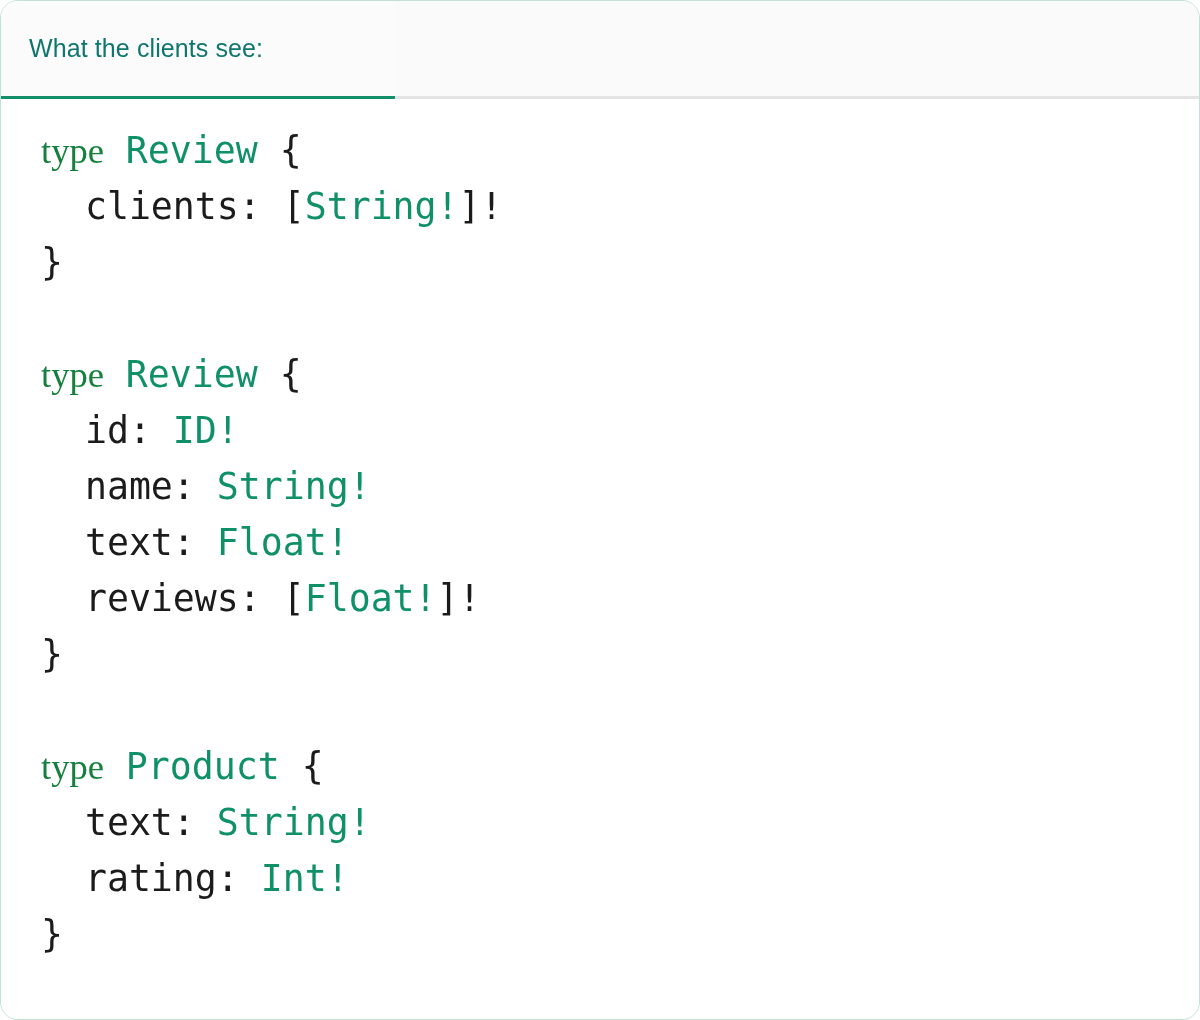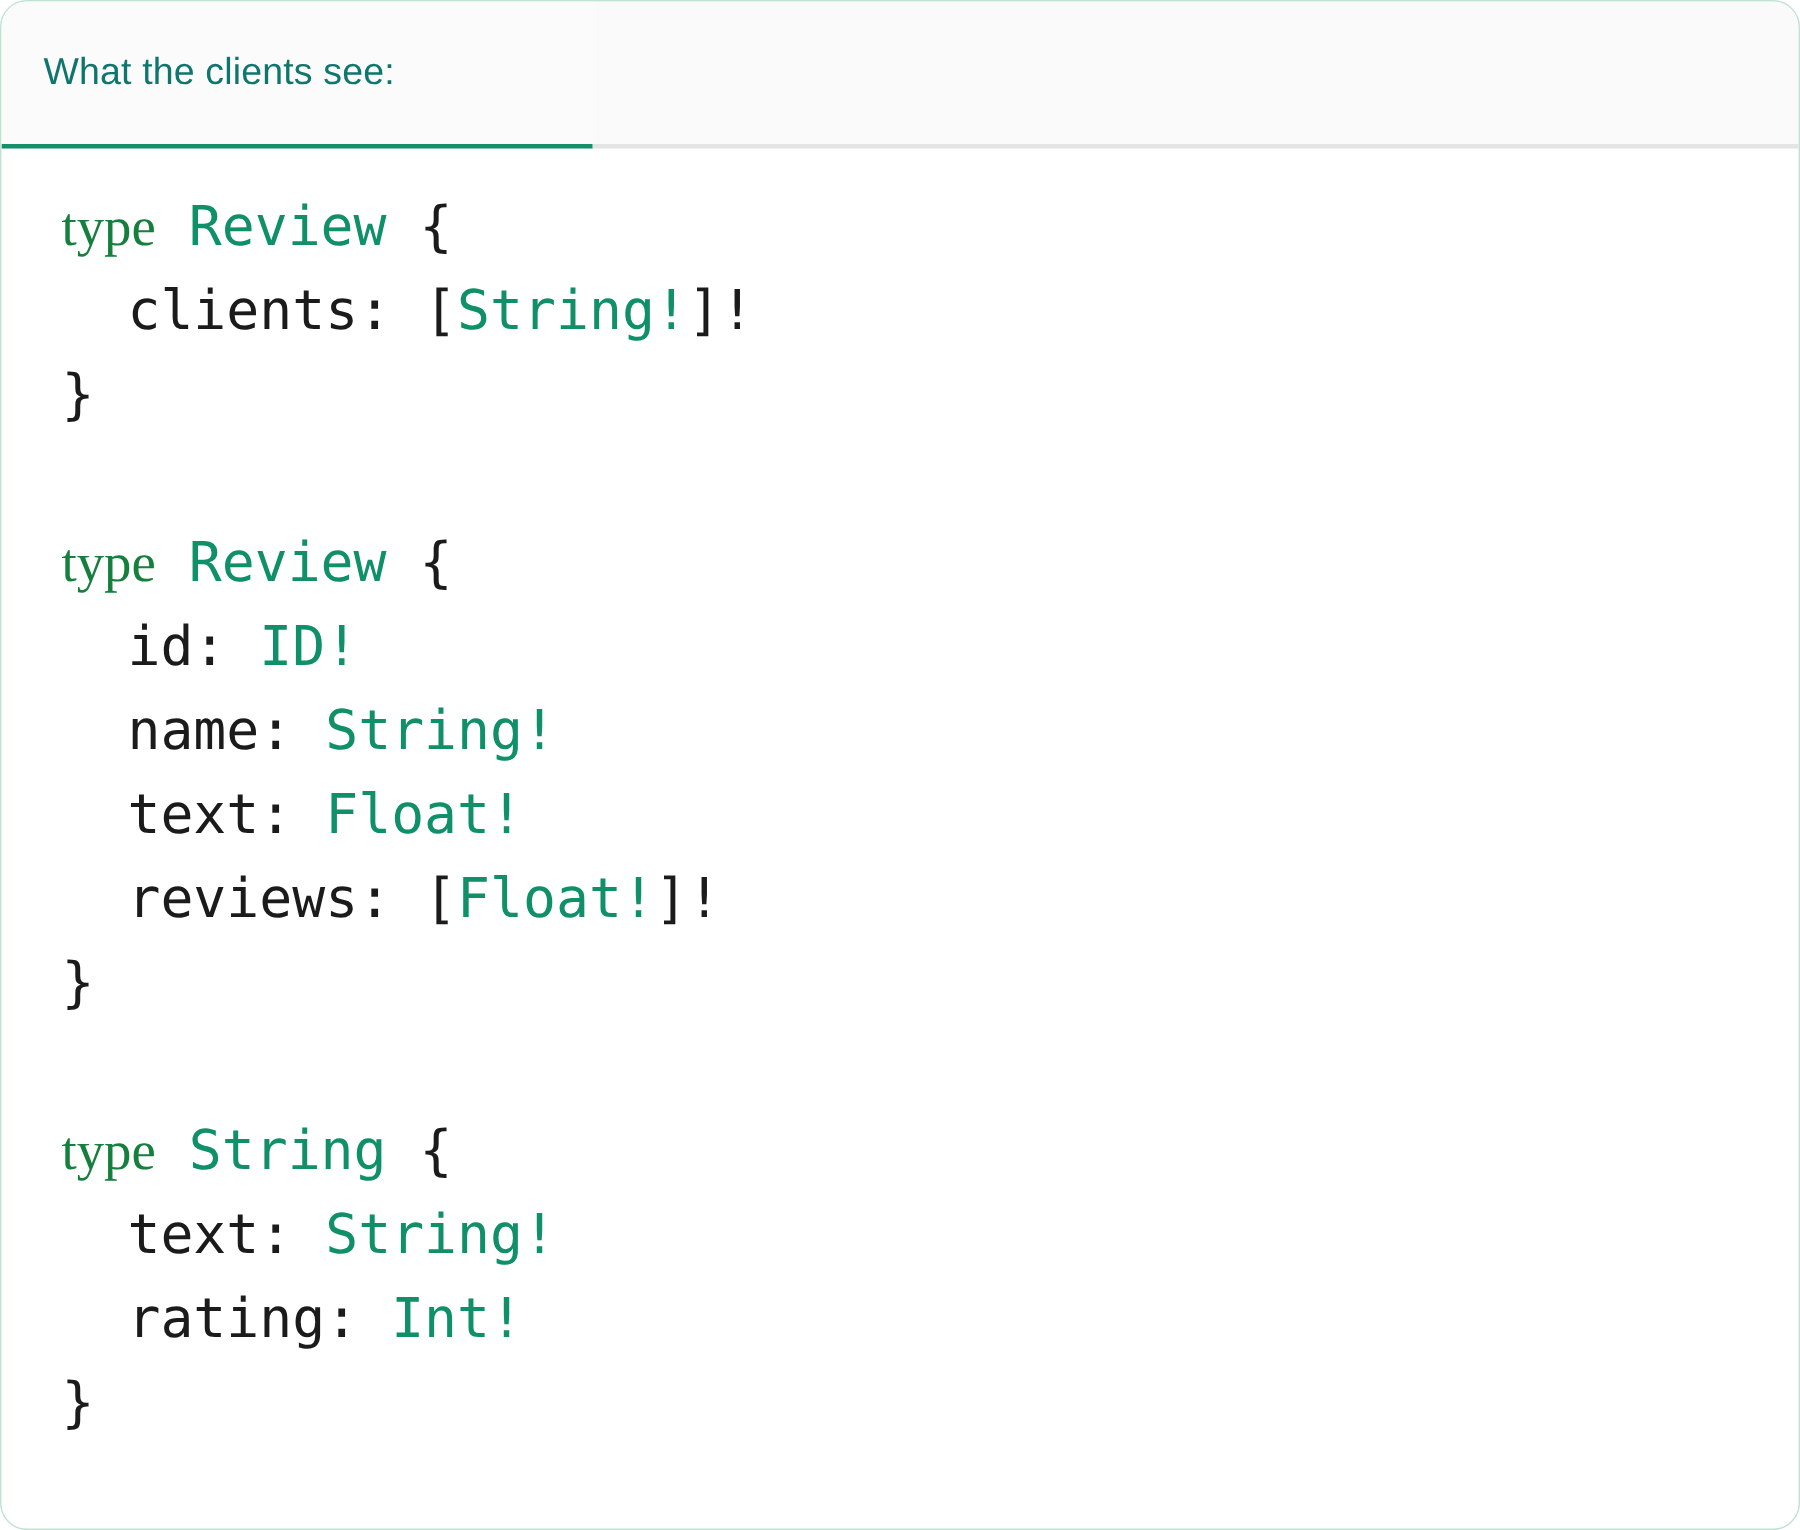--- a/index.html
+++ b/index.html
@@ -95,19 +95,19 @@
 <span><span class="tok-field">  clients: </span><span class="tok-punc">[</span><span class="tok-type">String!</span><span class="tok-punc">]!</span></span>
 <span><span class="tok-punc">}</span></span>
 <span class="blank-line">
 </span><span><span class="tok-kw">type</span><span class="tok-punc"> </span><span class="tok-type">Review</span><span class="tok-punc"> {</span></span>
 <span><span class="tok-field">  id: </span><span class="tok-type">ID!</span></span>
 <span><span class="tok-field">  name: </span><span class="tok-type">String!</span></span>
 <span><span class="tok-field">  text: </span><span class="tok-type">Float!</span></span>
 <span><span class="tok-field">  reviews: </span><span class="tok-punc">[</span><span class="tok-type">Float!</span><span class="tok-punc">]!</span></span>
 <span><span class="tok-punc">}</span></span>
 <span class="blank-line">
-</span><span><span class="tok-kw">type</span><span class="tok-punc"> </span><span class="tok-type">String</span><span class="tok-punc"> {</span></span>
+</span><span><span class="tok-kw">type</span><span class="tok-punc"> </span><span class="tok-type">Product</span><span class="tok-punc"> {</span></span>
 <span><span class="tok-field">  text: </span><span class="tok-type">String!</span></span>
 <span><span class="tok-field">  rating: </span><span class="tok-type">Int!</span></span>
 <span><span class="tok-punc">}</span></span></pre>
   </div>
 
 </div>
 
 </body></html>

